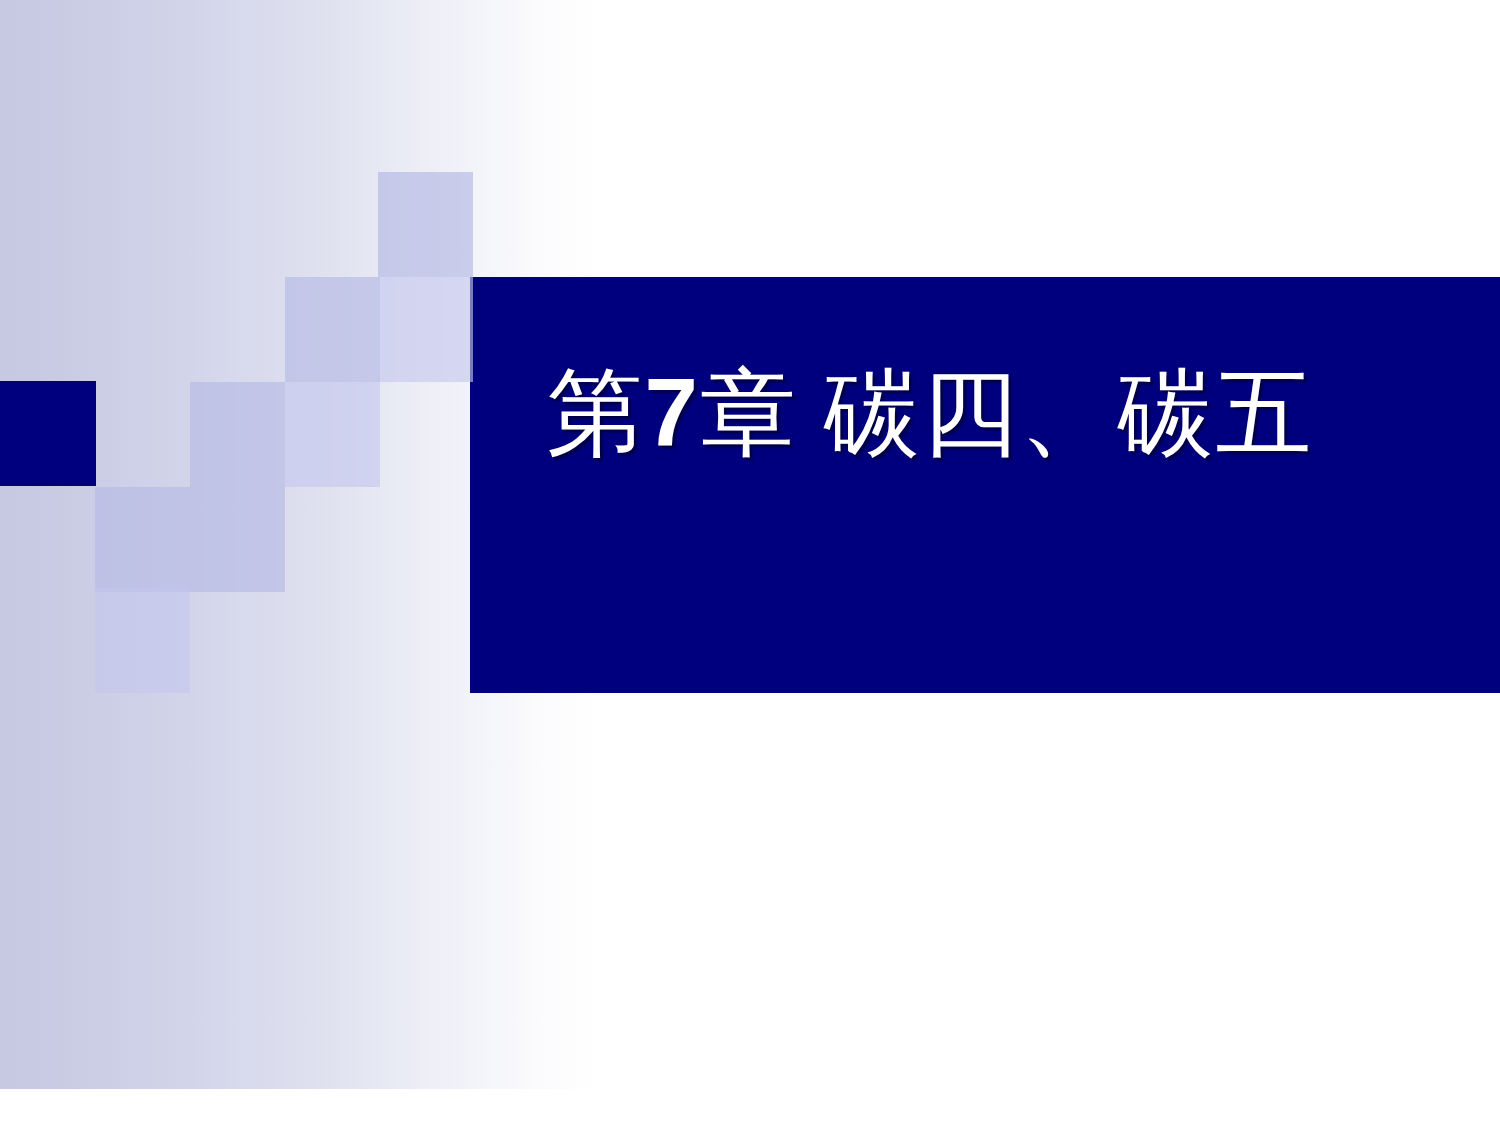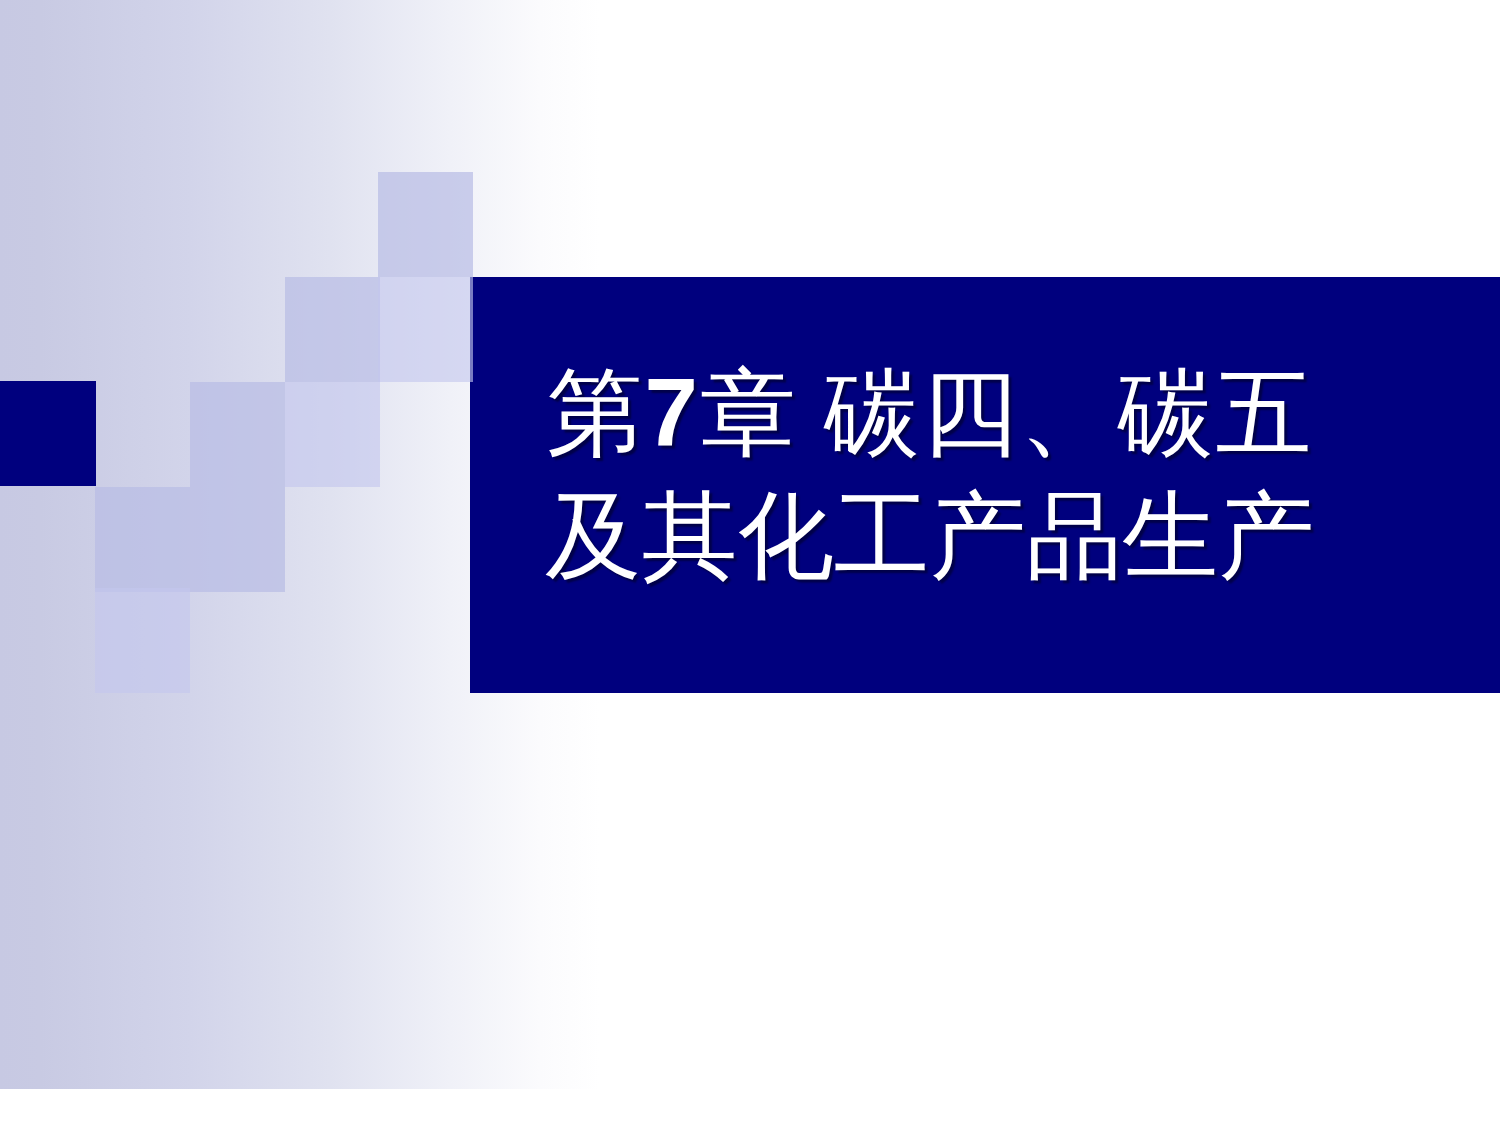--- a/index.html
+++ b/index.html
@@ -108,16 +108,15 @@
 
   <div class="sq" style="left:95px; top:487px;"></div>
   <div class="sq" style="left:190px; top:487px;"></div>
 
   <div class="sq over-navy" style="left:95px; top:588px; height:105px;"></div>
 
   <div id="navy-square"></div>
 
   <div id="title-block">
     <div class="title-line l1"><span>第</span><span class="chapter-num">7</span><span>章  碳四、碳五</span></div>
-    <div class="title-line l2">及其化工产品生产</div>
   </div>
 
 </div>
 
 </body></html>

